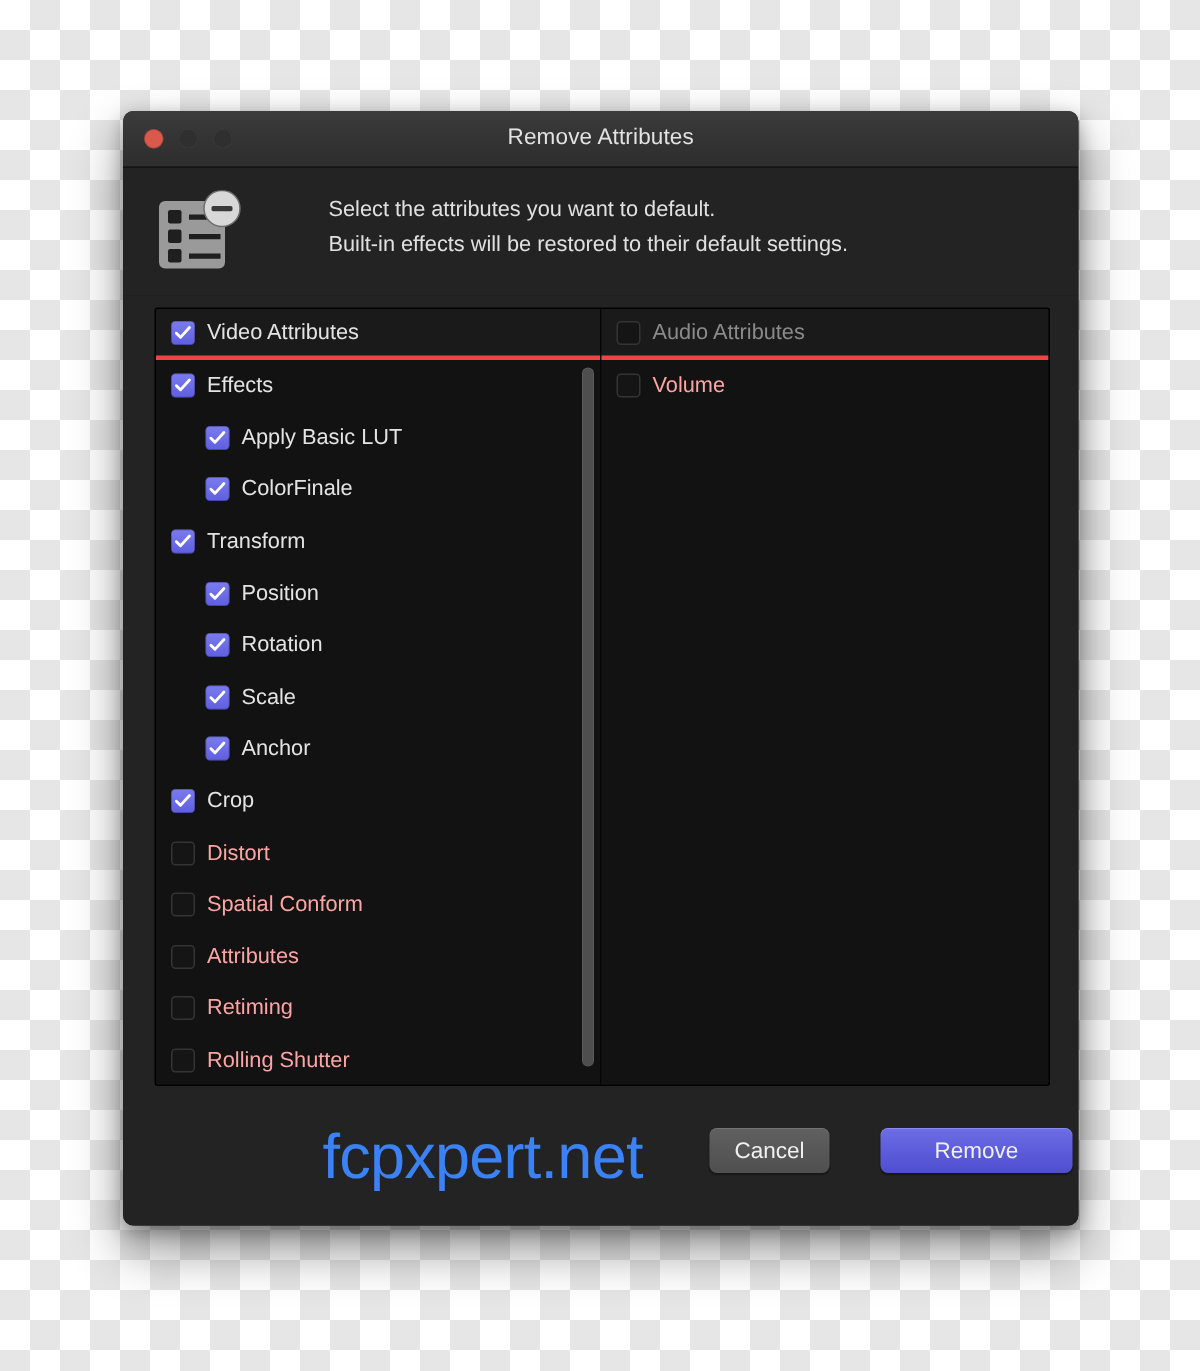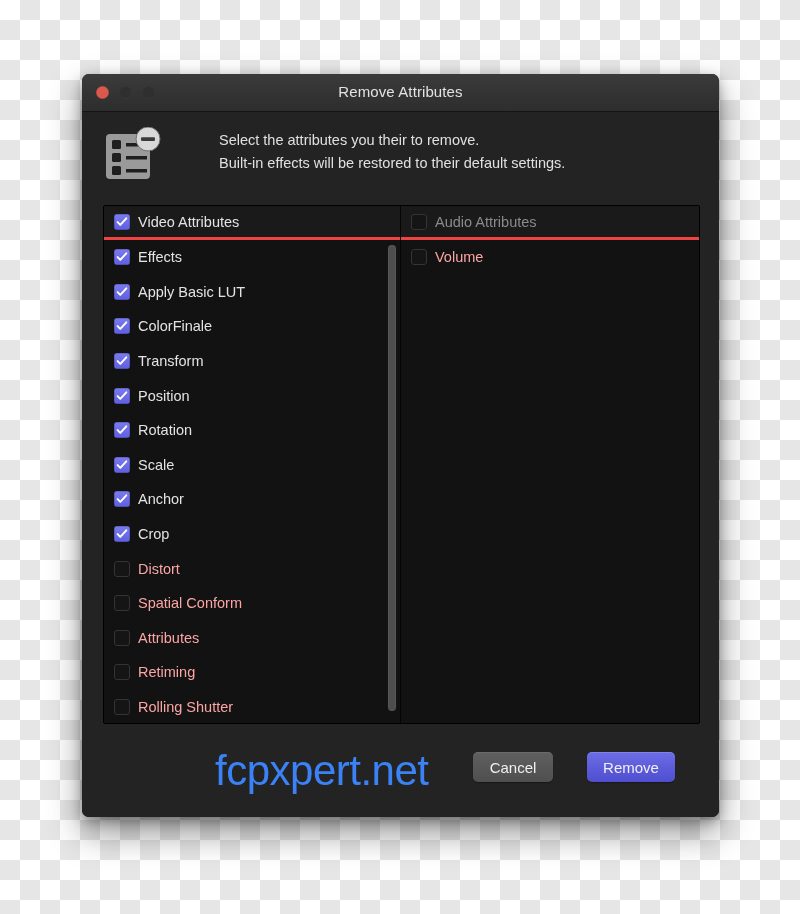--- a/index.html
+++ b/index.html
@@ -123,21 +123,21 @@
     overflow: hidden;
   }
 
   
   .row {
     position: relative;
     height: 34.6px;
     display: flex;
     align-items: center;
   }
-  .row.indent { }
+  .row.indent { padding-left: 23px; }
   .row-label {
     font-size: 14.5px;
     color: #e3e3e3;
     white-space: nowrap;
   }
   .row.dim .row-label { color: #fca5a5; }
   .col-header .row-label { font-size: 14.5px; }
   .col-header.dim .row-label { color: #8a8a8a; }
 
   
@@ -197,21 +197,21 @@
     box-sizing: border-box;
   }
   #btn-cancel {
     left: 391px;
     width: 80px;
     background: linear-gradient(to bottom, #606060, #4f4f4f);
     box-shadow: inset 0 0.5px 0 rgba(255,255,255,0.16), 0 1px 1px rgba(0,0,0,0.35);
   }
   #btn-remove {
     left: 505px;
-    width: 88px;
+    width: 128px;
     background: linear-gradient(to bottom, #6d6de6, #4e4ed0);
     box-shadow: inset 0 0.5px 0 rgba(255,255,255,0.28), 0 1px 1px rgba(0,0,0,0.35);
   }
 </style>
 </head>
 <body>
 
 <div id="window">
 
   <div id="titlebar">
@@ -229,21 +229,21 @@
         <rect x="8" y="26" width="9" height="9" rx="1.5" fill="#1f1f1f"></rect>
         <rect x="8" y="39" width="9" height="9" rx="1.5" fill="#1f1f1f"></rect>
         <rect x="22" y="16" width="21" height="3.5" fill="#1f1f1f"></rect>
         <rect x="22" y="29" width="21" height="3.5" fill="#1f1f1f"></rect>
         <rect x="22" y="42" width="21" height="3.5" fill="#1f1f1f"></rect>
         <circle cx="44" cy="12" r="12" fill="#d8d8d8" stroke="#6f6f6f" stroke-width="1"></circle>
         <rect x="37" y="10.3" width="14" height="3.6" rx="1.2" fill="#3a3a3a"></rect>
       </svg>
     </div>
     <div id="msg">
-      <div>Select the attributes you their to remove.</div>
+      <div>Select the attributes you want to default.</div>
       <div>Built-in effects will be restored to their default settings.</div>
     </div>
   </div>
 
   <div id="body">
 
     <div id="panel">
 
       <div class="col" id="col-video">
         <div class="col-header">

